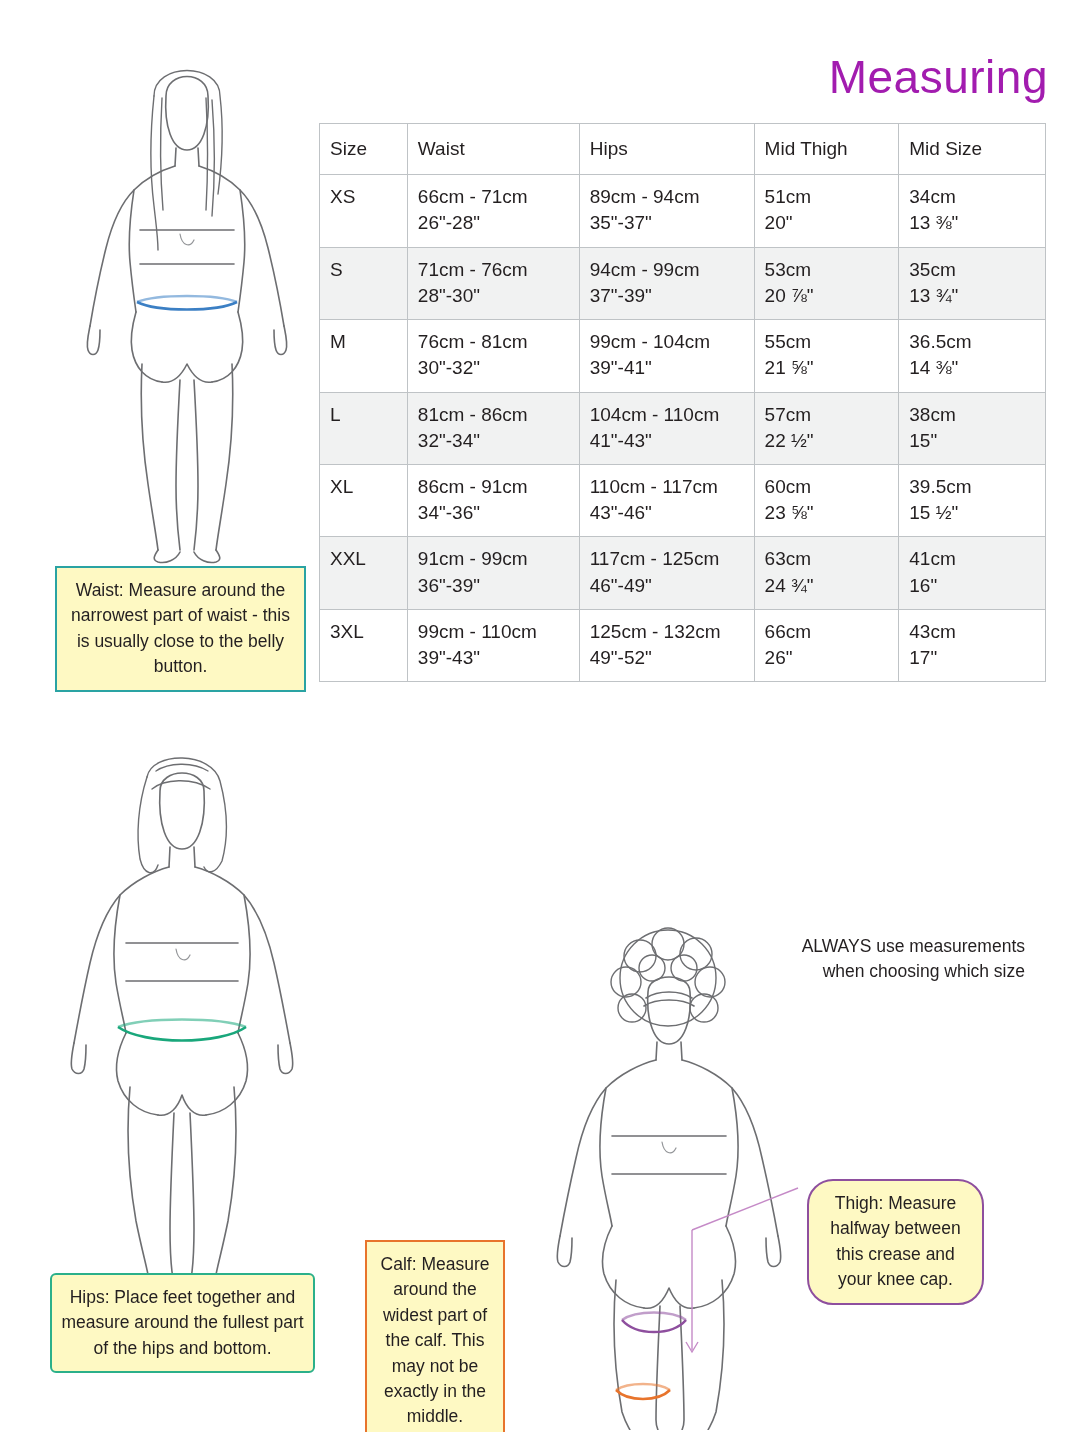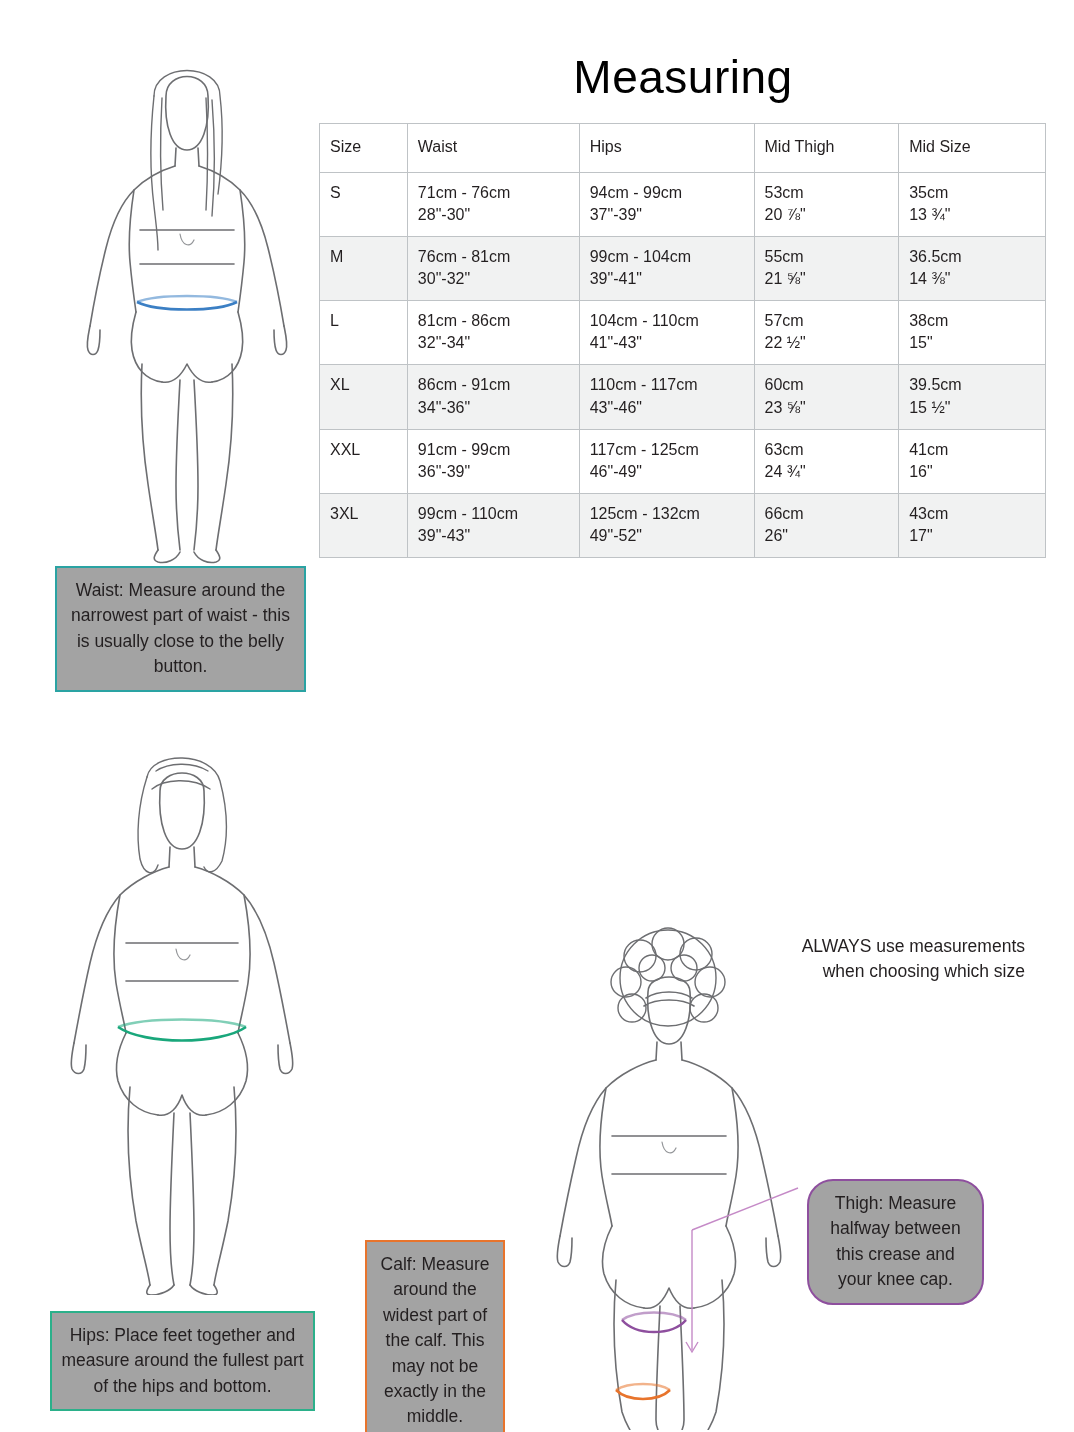--- a/index.html
+++ b/index.html
@@ -20,35 +20,35 @@
     width: 1074px;
     height: 1432px;
   }
 
   
   .title {
     position: absolute;
     left: 318px;
     top: 50px;
     width: 730px;
-    text-align: center;
+    text-align: right;
     font-size: 46px;
     font-weight: 400;
     letter-spacing: 0.5px;
-    color: #000000;
+    color: #a21caf;
   }
 
   
   .size-table {
     position: absolute;
     left: 319px;
     top: 123px;
     width: 727px;
     border-collapse: collapse;
-    font-size: 16px;
+    font-size: 19px;
     color: #231f20;
   }
   .size-table th, .size-table td {
     border: 1px solid #bfc3c6;
     text-align: left;
     vertical-align: top;
     padding: 9px 10px 10px 10px;
     line-height: 1.38;
     font-weight: 400;
   }
@@ -69,33 +69,34 @@
 
   
   .callout {
     position: absolute;
     box-sizing: border-box;
     border: 2px solid #000;
     padding: 10px 8px;
     text-align: center;
     font-size: 17.5px;
     line-height: 1.45;
-    background: #a3a3a3;
+    background: #fef9c3;
   }
   .callout-waist {
     left: 55px;
     top: 566px;
     width: 251px;
     border-color: #2aa3a3;
   }
   .callout-hips {
     left: 50px;
-    top: 1311px;
+    top: 1273px;
     width: 265px;
     border-color: #2bb08a;
+    border-radius: 6px;
   }
   .callout-calf {
     left: 365px;
     top: 1208px;
     width: 140px;
     border-color: #e8742c;
     margin-top: 32px;
   }
   .callout-thigh {
     left: 807px;
@@ -328,20 +329,39 @@
       <tr>
         <th>Size</th>
         <th>Waist</th>
         <th>Hips</th>
         <th>Mid Thigh</th>
         <th>Mid Size</th>
       </tr>
     </thead>
     <tbody id="table-body">
         <tr>
+          <td>XS</td>
+          <td>
+            <span class="cell-line">66cm - 71cm</span>
+            <span class="cell-line">26"-28"</span>
+          </td>
+          <td>
+            <span class="cell-line">89cm - 94cm</span>
+            <span class="cell-line">35"-37"</span>
+          </td>
+          <td>
+            <span class="cell-line">51cm</span>
+            <span class="cell-line">20"</span>
+          </td>
+          <td>
+            <span class="cell-line">34cm</span>
+            <span class="cell-line">13 ⅜"</span>
+          </td>
+        </tr>
+        <tr>
           <td>S</td>
           <td>
             <span class="cell-line">71cm - 76cm</span>
             <span class="cell-line">28"-30"</span>
           </td>
           <td>
             <span class="cell-line">94cm - 99cm</span>
             <span class="cell-line">37"-39"</span>
           </td>
           <td>

